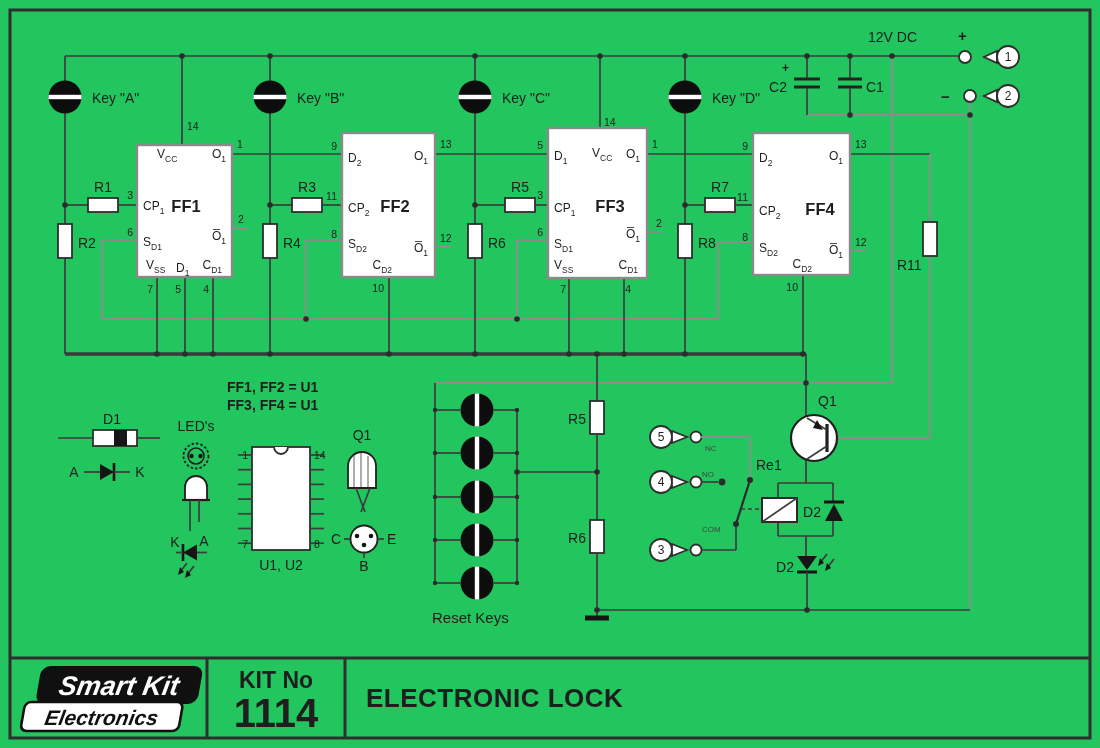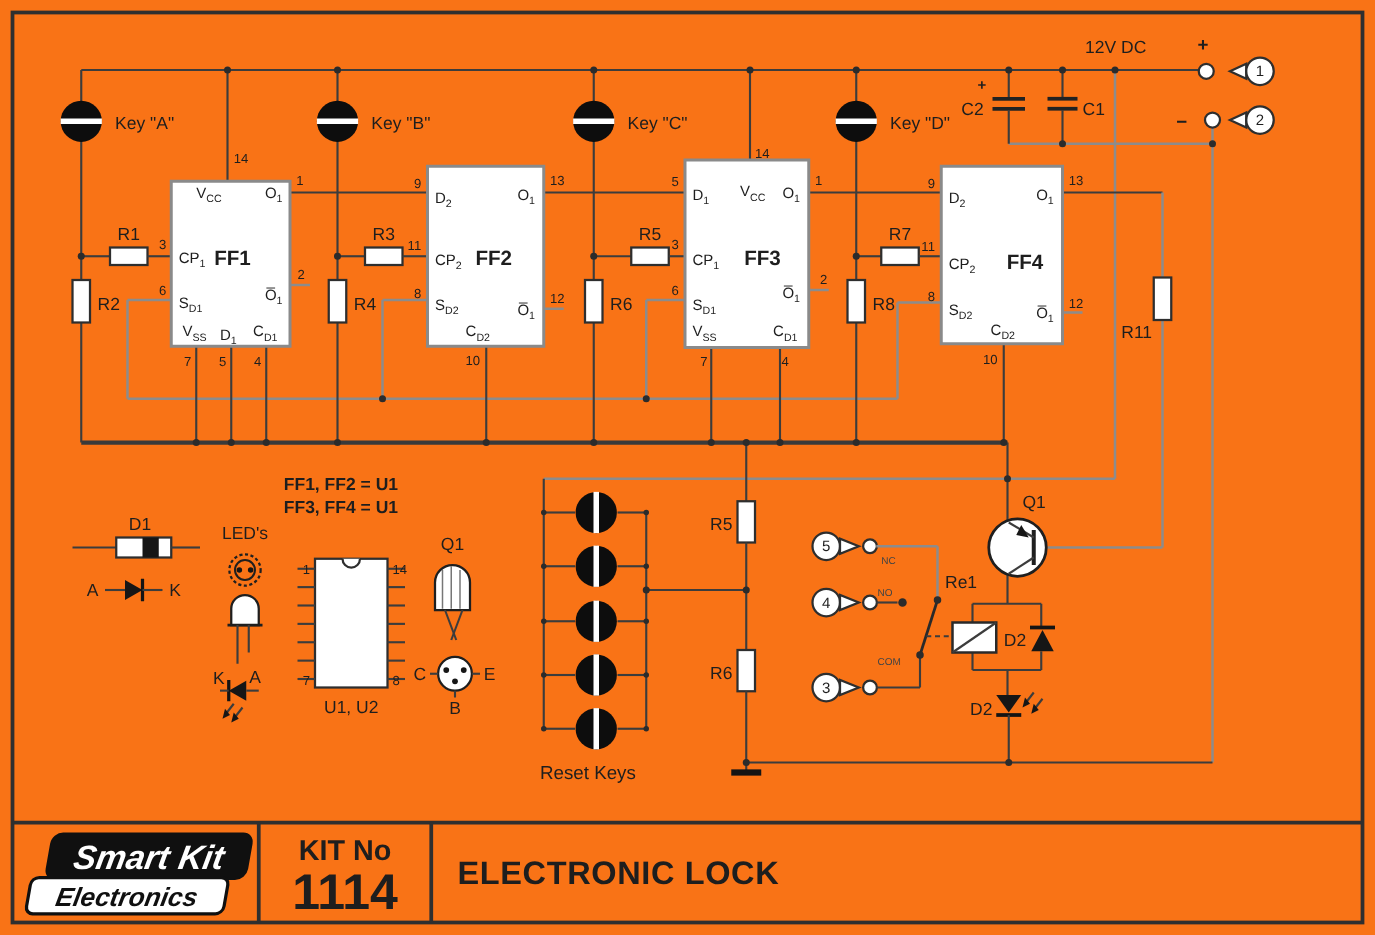--- a/index.html
+++ b/index.html
@@ -1,16 +1,16 @@
 <!DOCTYPE html>
 <html><head>
 <meta charset="utf-8">
 <style>
   html,body{margin:0;padding:0;background:#fff;}
-  #page{width:1100px;height:748px;position:relative;background:#f97316;font-family:"Liberation Sans",sans-serif;}
+  #page{width:1100px;height:748px;position:relative;background:#22c55e;font-family:"Liberation Sans",sans-serif;}
   svg{display:block;}
   svg text{fill:#1e1e1e;font-family:"Liberation Sans",sans-serif;}
   .w{stroke:#3c3c3c;stroke-width:1.7;fill:none;}
   .wg{stroke:#8c8c8c;stroke-width:2;fill:none;}
   .bus{stroke:#3a3a3a;stroke-width:3.4;fill:none;}
   .box{stroke:#8a8a8a;stroke-width:2.4;fill:#fff;}
   .comp{stroke:#2e2e2e;stroke-width:1.8;fill:#fff;}
   .compf{fill:#161616;stroke:none;}
   .blk{fill:#0d0d0d;stroke:none;}
   .slit{fill:#fff;stroke:none;}

